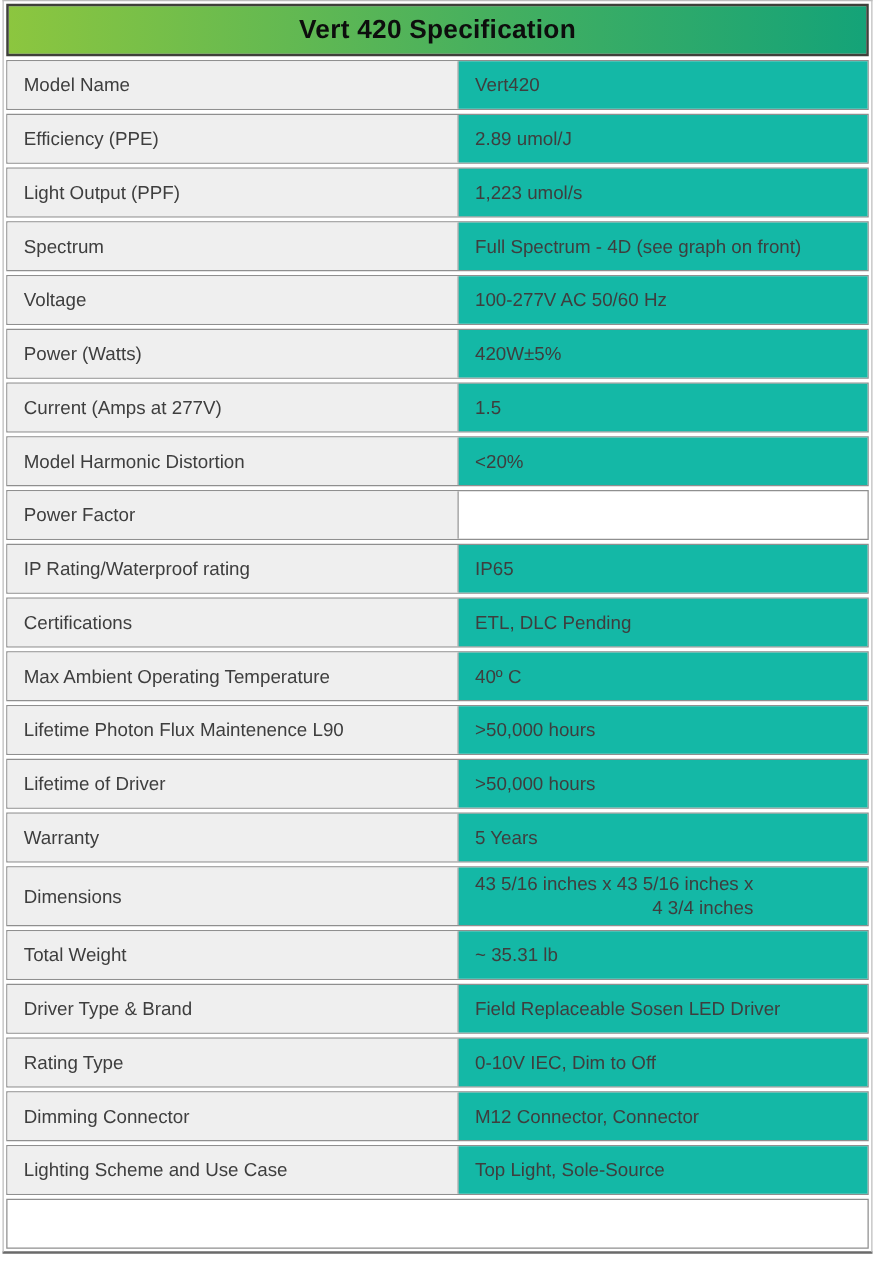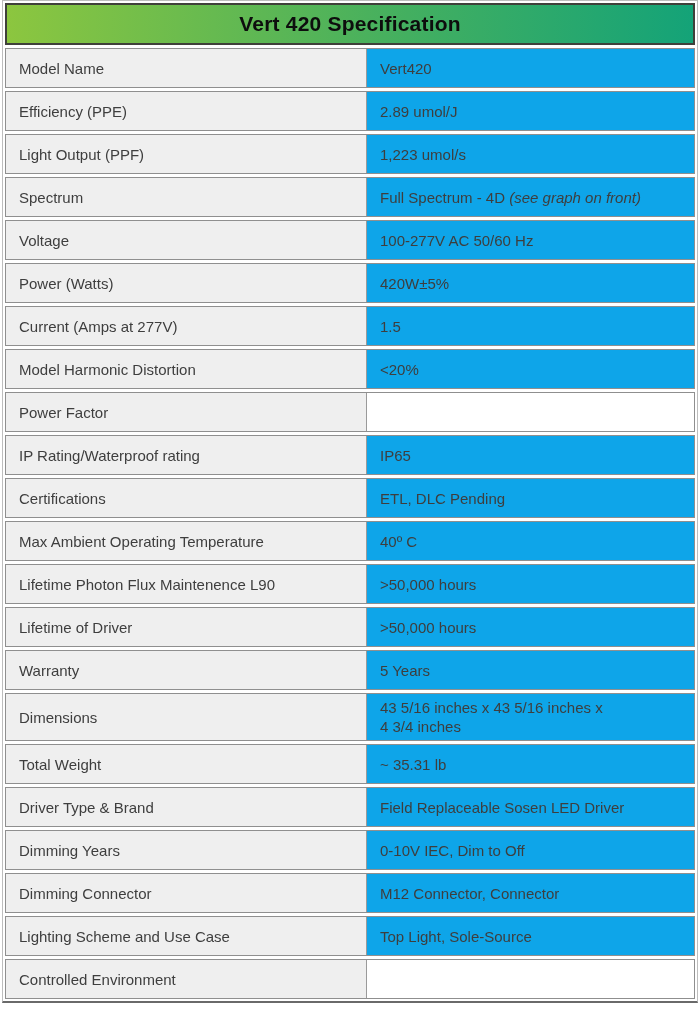--- a/index.html
+++ b/index.html
@@ -60,24 +60,25 @@
     padding: 4px 10px 4px 13px;
   }
   .cell.label {
     width: 361px;
     flex: 0 0 361px;
     background: #efefef;
     border-right: 1px solid #9a9a9a;
   }
   .cell.value-cell {
     flex: 1 1 auto;
-    background: #0ea5e9;
+    background: #14b8a6;
+    text-align: right;
   }
   .v { white-space: pre-line; }
-  .v.italic { font-style: italic; }
+  .v.italic { }
 </style>
 </head>
 <body>
 
 <div class="sheet">
   <div class="spec-table">
     <div class="table-header">Vert 420 Specification</div>
     <div class="rows" id="rows-container">
   <div class="row">
     <div class="cell label">
@@ -234,21 +235,21 @@
     <div class="cell label">
       <span class="v">Driver Type &amp; Brand</span>
     </div>
     <div class="cell value-cell">
       <span><span class="v">Field Replaceable Sosen LED Driver</span><span class="v italic"></span></span>
     </div>
   </div>
 
   <div class="row">
     <div class="cell label">
-      <span class="v">Dimming Years</span>
+      <span class="v">Rating Type</span>
     </div>
     <div class="cell value-cell">
       <span><span class="v">0-10V IEC, Dim to Off</span><span class="v italic"></span></span>
     </div>
   </div>
 
   <div class="row">
     <div class="cell label">
       <span class="v">Dimming Connector</span>
     </div>
@@ -260,19 +261,16 @@
   <div class="row">
     <div class="cell label">
       <span class="v">Lighting Scheme and Use Case</span>
     </div>
     <div class="cell value-cell">
       <span><span class="v">Top Light, Sole-Source</span><span class="v italic"></span></span>
     </div>
   </div>
 
   <div class="row">
-    <div class="cell label">
-      <span class="v">Controlled Environment</span>
-    </div>
   </div>
 </div>
   </div>
 </div>
 
 </body></html>

